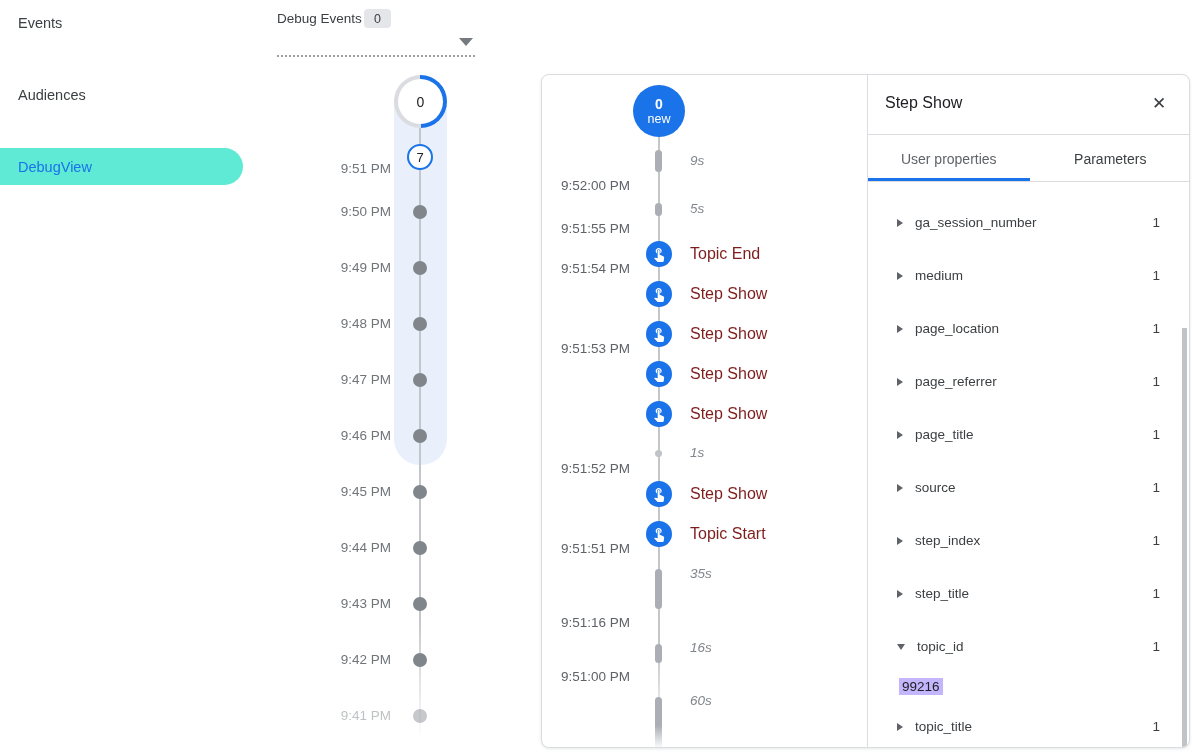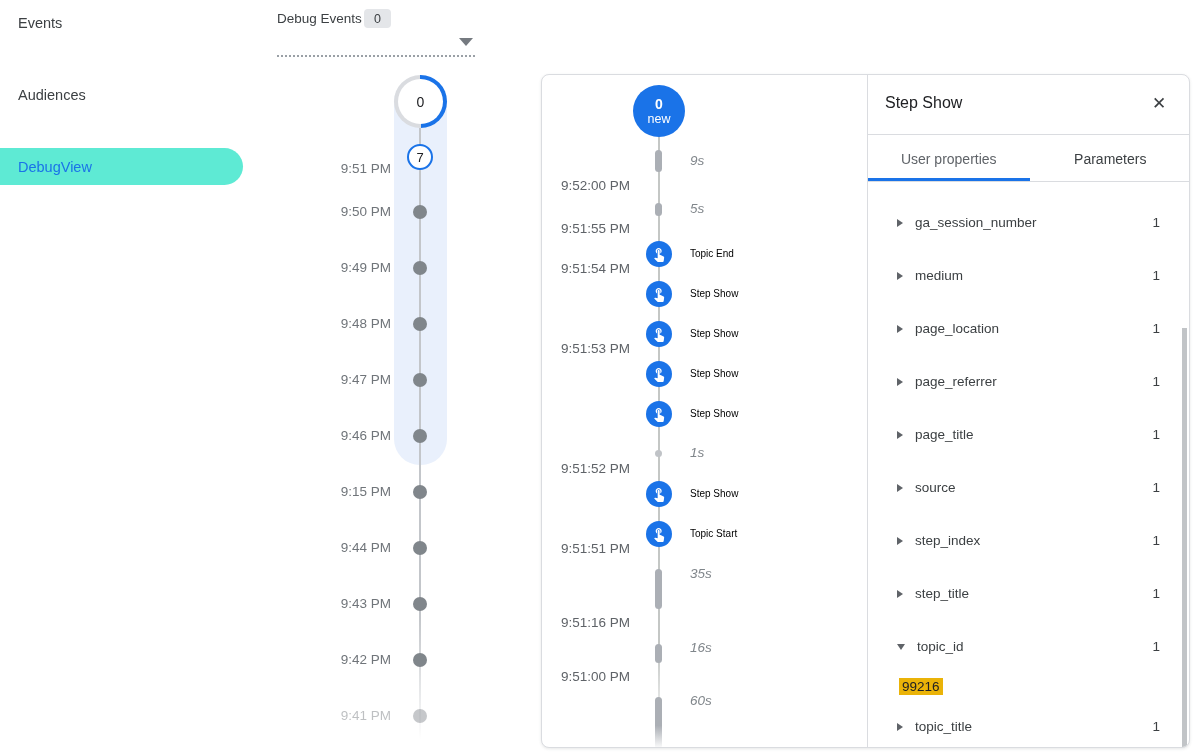--- a/index.html
+++ b/index.html
@@ -59,22 +59,22 @@
   .mid-time { position:absolute; left:12px; width:76px; height:20px; line-height:20px;
     text-align:right; font-size:13.5px; color:#5f6368; }
   .gap-pill { position:absolute; left:113px; width:7px; border-radius:3.5px; background:#abafb5; }
   .gap-pill.fade { background:linear-gradient(#abafb5 55%, rgba(171,175,181,0)); }
   .gap-dot { position:absolute; left:113px; width:7px; height:7px; border-radius:50%; background:#c0c3c7; }
   .gap-label { position:absolute; left:148px; height:18px; line-height:18px; font-size:13.5px;
     font-style:italic; color:#80868b; }
   .event-icon { position:absolute; left:104px; width:26px; height:26px; border-radius:50%;
     background:#1a73e8; display:flex; align-items:center; justify-content:center; cursor:pointer; }
   .event-icon svg { width:16px; height:16px; fill:#fff; }
-  .event-label { position:absolute; left:148px; height:20px; line-height:20px; font-size:10px;
-    color:#000000; cursor:pointer; }
+  .event-label { position:absolute; left:148px; height:20px; line-height:20px; font-size:16px;
+    color:#7f1d1d; cursor:pointer; }
 
   
   #detail-pane { position:absolute; left:326px; top:0; width:323px; height:674px; }
   #detail-title { position:absolute; left:17px; top:19px; font-size:16px; color:#202124; }
   #detail-close { position:absolute; left:279px; top:16px; width:24px; height:24px; font-size:17px;
     color:#3c4043; display:flex; align-items:center; justify-content:center; cursor:pointer; }
   #detail-header-border { position:absolute; left:0; right:0; top:59px; height:1px; background:#dadce0; }
   #tabs { position:absolute; left:0; right:0; top:60px; height:47px; display:flex; }
   .tab { flex:1 1 50%; display:flex; align-items:center; justify-content:center; font-size:14px;
     color:#5f6368; cursor:pointer; }
@@ -83,21 +83,21 @@
   #tab-underline { position:absolute; left:0; top:103px; width:162px; height:3px; background:#1a73e8; }
   #params { position:absolute; left:0; right:0; top:107px; bottom:0; padding-top:14px; overflow:hidden; }
   .param-row { height:53px; display:flex; align-items:center; padding-left:29px; cursor:pointer; }
   .tri-r { width:0; height:0; border-top:4.5px solid transparent; border-bottom:4.5px solid transparent;
     border-left:6px solid #5f6368; }
   .tri-d { width:0; height:0; border-left:4.5px solid transparent; border-right:4.5px solid transparent;
     border-top:6px solid #5f6368; }
   .param-name { margin-left:12px; font-size:13.5px; color:#3c4043; }
   .param-count { margin-left:auto; margin-right:31px; font-size:13.5px; color:#3c4043; }
   .param-value-row { height:27px; display:flex; align-items:center; padding-left:31px; }
-  .param-value { background:#eab308; color:#202124; font-size:13.5px; padding:1px 3px; }
+  .param-value { background:#c4b5fd; color:#202124; font-size:13.5px; padding:1px 3px; }
   #detail-scrollbar { position:absolute; left:314px; top:253px; width:5px; height:421px;
     background:#c1c4c7; cursor:pointer; }
 </style>
 </head>
 <body>
 
 <nav id="sidebar">
     <div class="side-item" style="top: 4px;">Events</div>
     <div class="side-item" style="top: 76px;">Audiences</div>
     <div class="side-item active" style="top: 148px;">DebugView</div>
@@ -120,21 +120,21 @@
     <div class="minute-time" style="top: 202px;">9:50 PM</div>
     <div class="minute-dot" style="top: 205px;"></div>
     <div class="minute-time" style="top: 258px;">9:49 PM</div>
     <div class="minute-dot" style="top: 261px;"></div>
     <div class="minute-time" style="top: 314px;">9:48 PM</div>
     <div class="minute-dot" style="top: 317px;"></div>
     <div class="minute-time" style="top: 370px;">9:47 PM</div>
     <div class="minute-dot" style="top: 373px;"></div>
     <div class="minute-time" style="top: 426px;">9:46 PM</div>
     <div class="minute-dot" style="top: 429px;"></div>
-    <div class="minute-time" style="top: 482px;">9:15 PM</div>
+    <div class="minute-time" style="top: 482px;">9:45 PM</div>
     <div class="minute-dot" style="top: 485px;"></div>
     <div class="minute-time" style="top: 538px;">9:44 PM</div>
     <div class="minute-dot" style="top: 541px;"></div>
     <div class="minute-time" style="top: 594px;">9:43 PM</div>
     <div class="minute-dot" style="top: 597px;"></div>
     <div class="minute-time" style="top: 650px;">9:42 PM</div>
     <div class="minute-dot" style="top: 653px;"></div>
     <div class="minute-time faded" style="top: 706px;">9:41 PM</div>
     <div class="minute-dot faded" style="top: 709px;"></div>
   </div>

